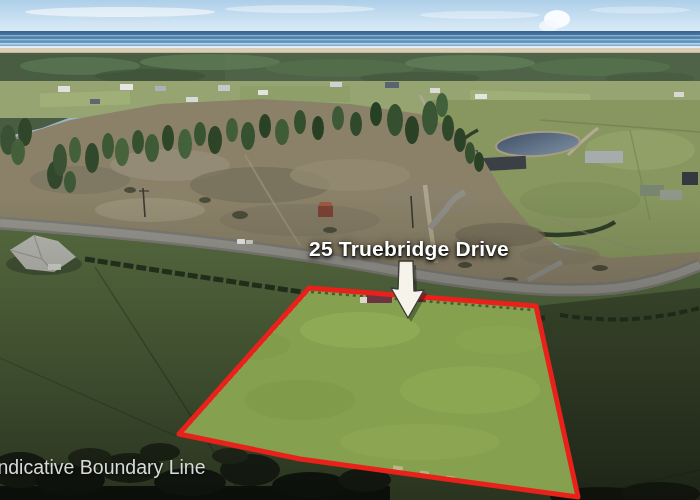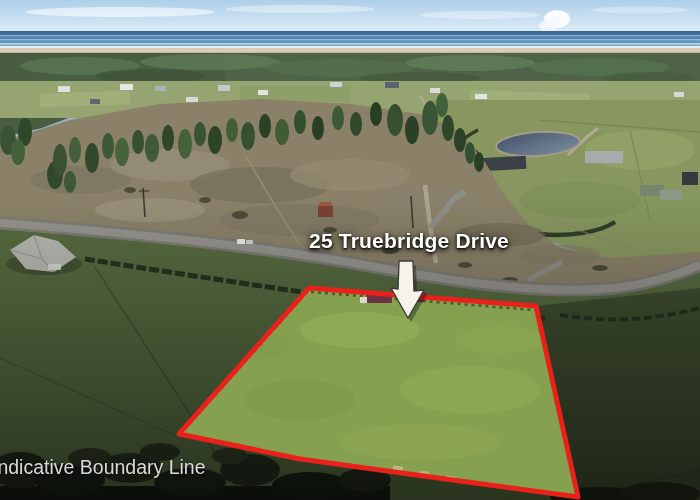--- a/index.html
+++ b/index.html
@@ -2,21 +2,21 @@
 <html><head>
 <meta charset="utf-8">
 <style>
   html,body{margin:0;padding:0;background:#111;}
   .stage{
     position:relative;width:700px;height:500px;overflow:hidden;
     font-family:"Liberation Sans",sans-serif;background:#9db3c9;
   }
   .stage svg{position:absolute;left:0;top:0;display:block;}
   .property-label{
-    position:absolute;left:409px;top:229px;transform:translateX(-50%);
+    position:absolute;left:409px;top:237px;transform:translateX(-50%);
     font-size:21px;font-weight:bold;color:#ffffff;white-space:nowrap;
     letter-spacing:.2px;
     text-shadow:0 2px 4px rgba(0,0,0,.9),0 0 9px rgba(0,0,0,.5),0 1px 2px rgba(0,0,0,.8);
   }
   .disclaimer-label{
     position:absolute;left:-8px;top:456px;
     font-size:19.5px;font-weight:400;color:#d9d9d9;white-space:nowrap;
     text-shadow:0 1px 3px rgba(0,0,0,.65);
   }
 </style>

